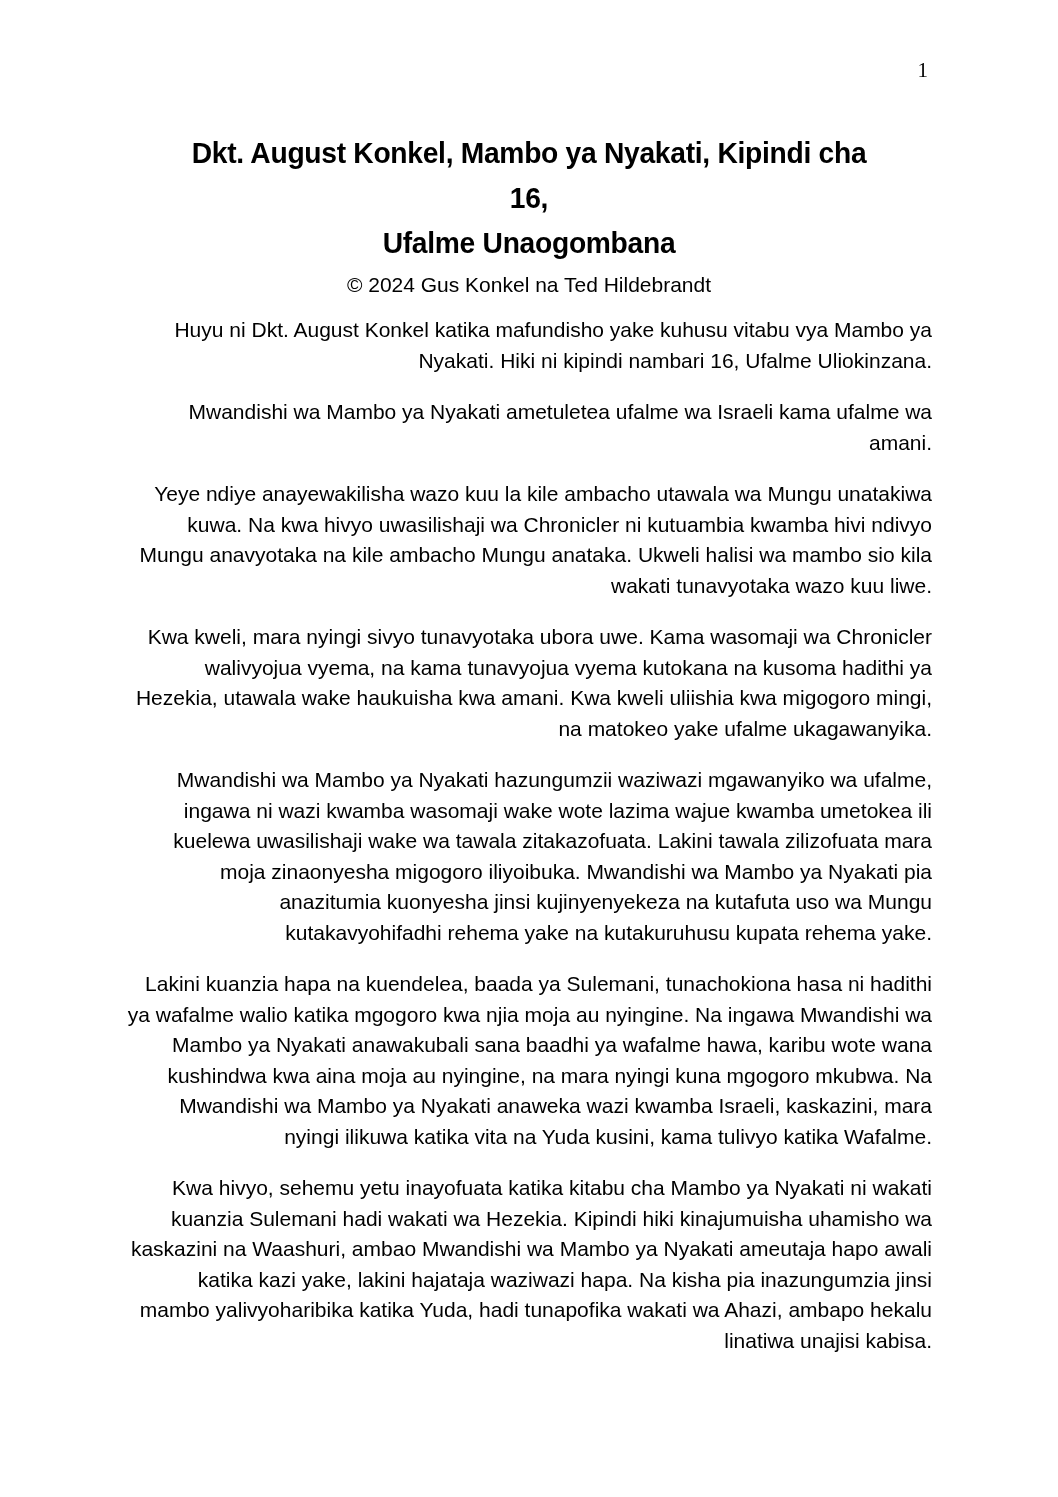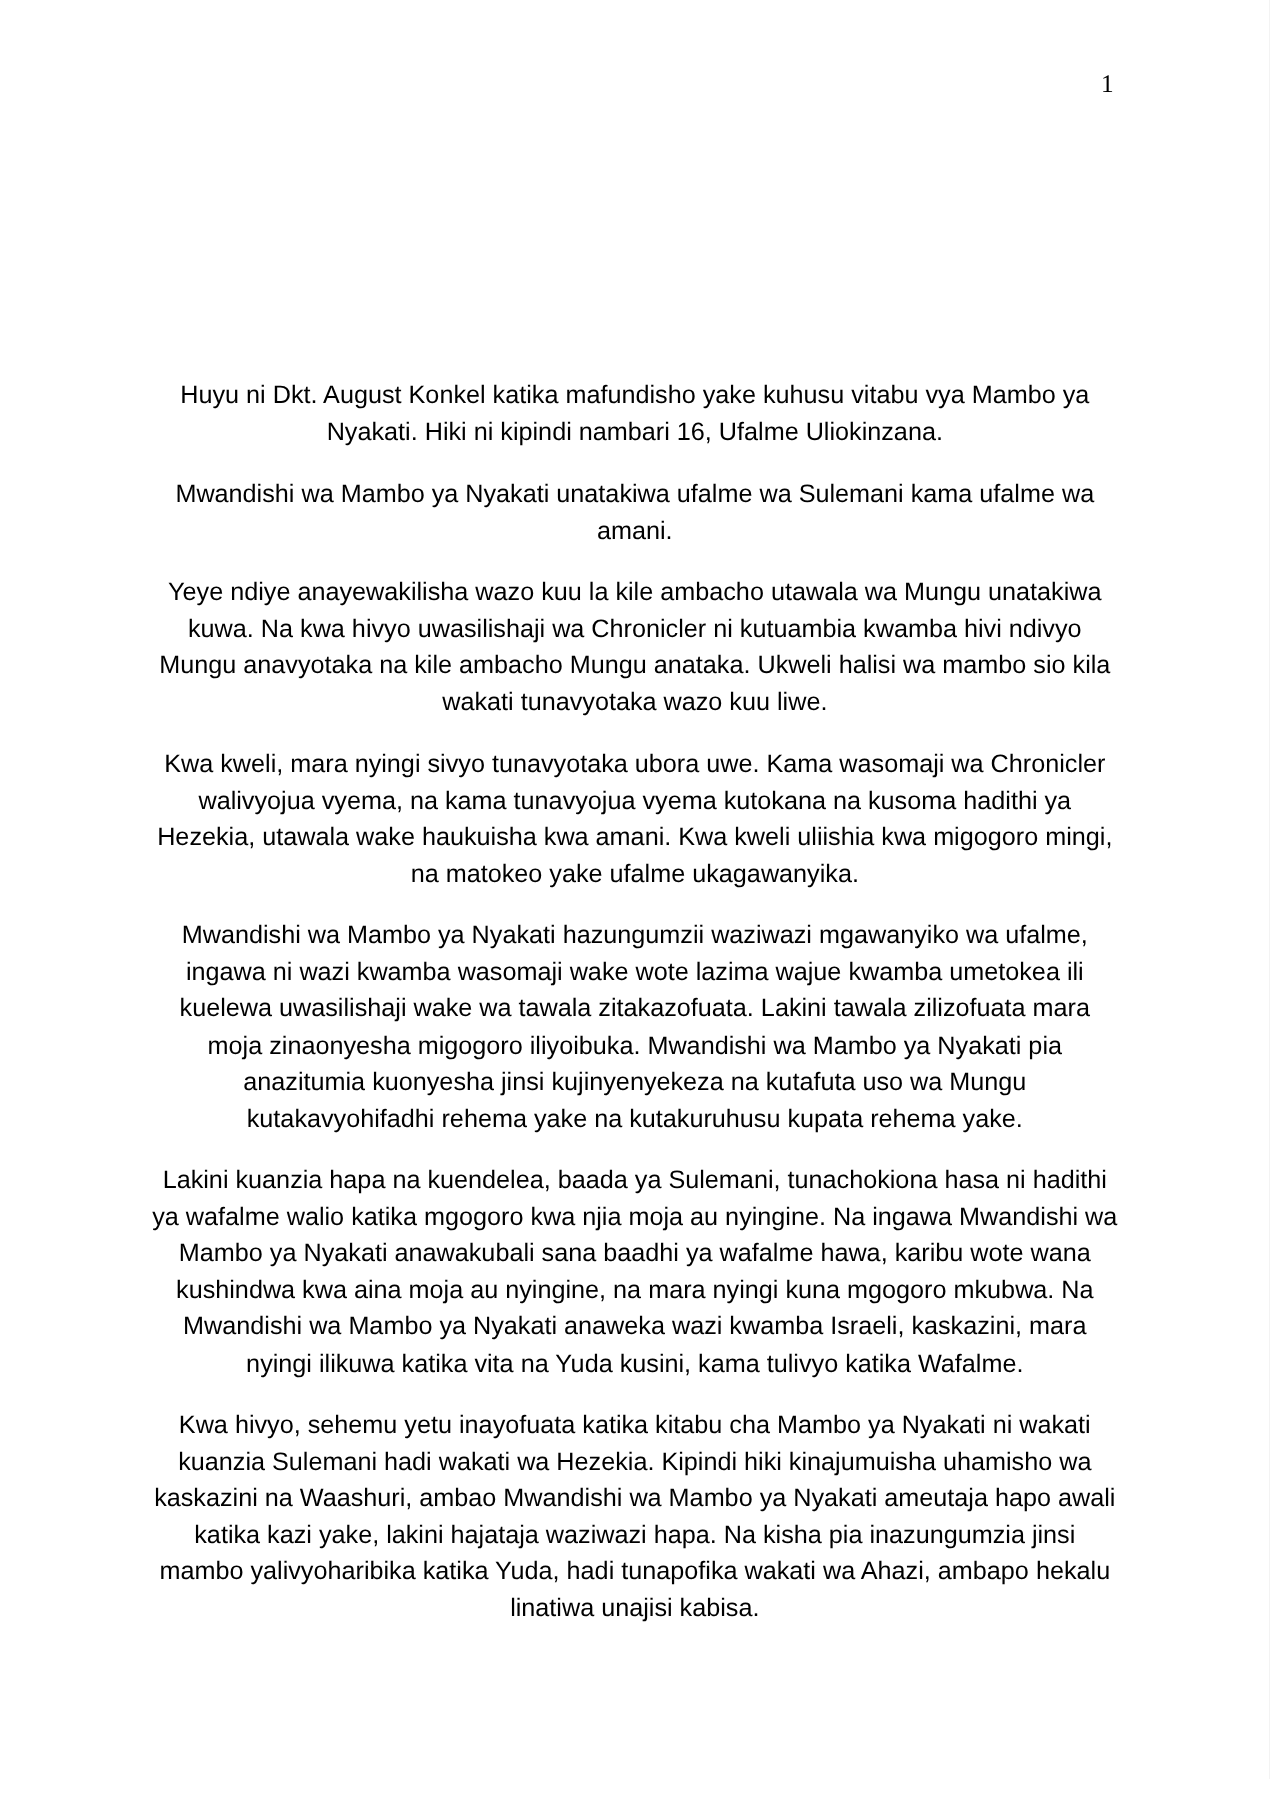--- a/index.html
+++ b/index.html
@@ -48,37 +48,43 @@
     font-size: 21px;
     line-height: 30px;
   }
   .content {
     position: absolute;
     top: 315px;
     left: 126px;
     width: 806px;
     font-size: 21px;
     line-height: 30.5px;
-    text-align: center;
+    text-align: right;
   }
   .content p {
     margin: 0 0 21px 0;
   }
 </style>
 </head>
 <body>
 
 <div class="page">
 
   <div class="page-number">1</div>
 
+  <div class="header">
+    <div class="title-line">Dkt. August Konkel, Mambo ya Nyakati, Kipindi cha</div>
+    <div class="title-line">16,</div>
+    <div class="title-line">Ufalme Unaogombana</div>
+    <div class="copyright">© 2024 Gus Konkel na Ted Hildebrandt</div>
+  </div>
 
   <div class="content">
     <p>Huyu ni Dkt. August Konkel katika mafundisho yake kuhusu vitabu vya Mambo ya Nyakati. Hiki ni kipindi nambari 16, Ufalme Uliokinzana.</p>
-    <p>Mwandishi wa Mambo ya Nyakati unatakiwa ufalme wa Sulemani kama ufalme wa amani.</p>
+    <p>Mwandishi wa Mambo ya Nyakati ametuletea ufalme wa Israeli kama ufalme wa amani.</p>
     <p>Yeye ndiye anayewakilisha wazo kuu la kile ambacho utawala wa Mungu unatakiwa kuwa. Na kwa hivyo uwasilishaji wa Chronicler ni kutuambia kwamba hivi ndivyo Mungu anavyotaka na kile ambacho Mungu anataka. Ukweli halisi wa mambo sio kila wakati tunavyotaka wazo kuu liwe.</p>
     <p>Kwa kweli, mara nyingi sivyo tunavyotaka ubora uwe. Kama wasomaji wa Chronicler walivyojua vyema, na kama tunavyojua vyema kutokana na kusoma hadithi ya Hezekia, utawala wake haukuisha kwa amani. Kwa kweli uliishia kwa migogoro mingi, na matokeo yake ufalme ukagawanyika.</p>
     <p>Mwandishi wa Mambo ya Nyakati hazungumzii waziwazi mgawanyiko wa ufalme, ingawa ni wazi kwamba wasomaji wake wote lazima wajue kwamba umetokea ili kuelewa uwasilishaji wake wa tawala zitakazofuata. Lakini tawala zilizofuata mara moja zinaonyesha migogoro iliyoibuka. Mwandishi wa Mambo ya Nyakati pia anazitumia kuonyesha jinsi kujinyenyekeza na kutafuta uso wa Mungu kutakavyohifadhi rehema yake na kutakuruhusu kupata rehema yake.</p>
     <p>Lakini kuanzia hapa na kuendelea, baada ya Sulemani, tunachokiona hasa ni hadithi ya wafalme walio katika mgogoro kwa njia moja au nyingine. Na ingawa Mwandishi wa Mambo ya Nyakati anawakubali sana baadhi ya wafalme hawa, karibu wote wana kushindwa kwa aina moja au nyingine, na mara nyingi kuna mgogoro mkubwa. Na Mwandishi wa Mambo ya Nyakati anaweka wazi kwamba Israeli, kaskazini, mara nyingi ilikuwa katika vita na Yuda kusini, kama tulivyo katika Wafalme.</p>
     <p>Kwa hivyo, sehemu yetu inayofuata katika kitabu cha Mambo ya Nyakati ni wakati kuanzia Sulemani hadi wakati wa Hezekia. Kipindi hiki kinajumuisha uhamisho wa kaskazini na Waashuri, ambao Mwandishi wa Mambo ya Nyakati ameutaja hapo awali katika kazi yake, lakini hajataja waziwazi hapa. Na kisha pia inazungumzia jinsi mambo yalivyoharibika katika Yuda, hadi tunapofika wakati wa Ahazi, ambapo hekalu linatiwa unajisi kabisa.</p>
   </div>
 
 </div>
 
 </body></html>

